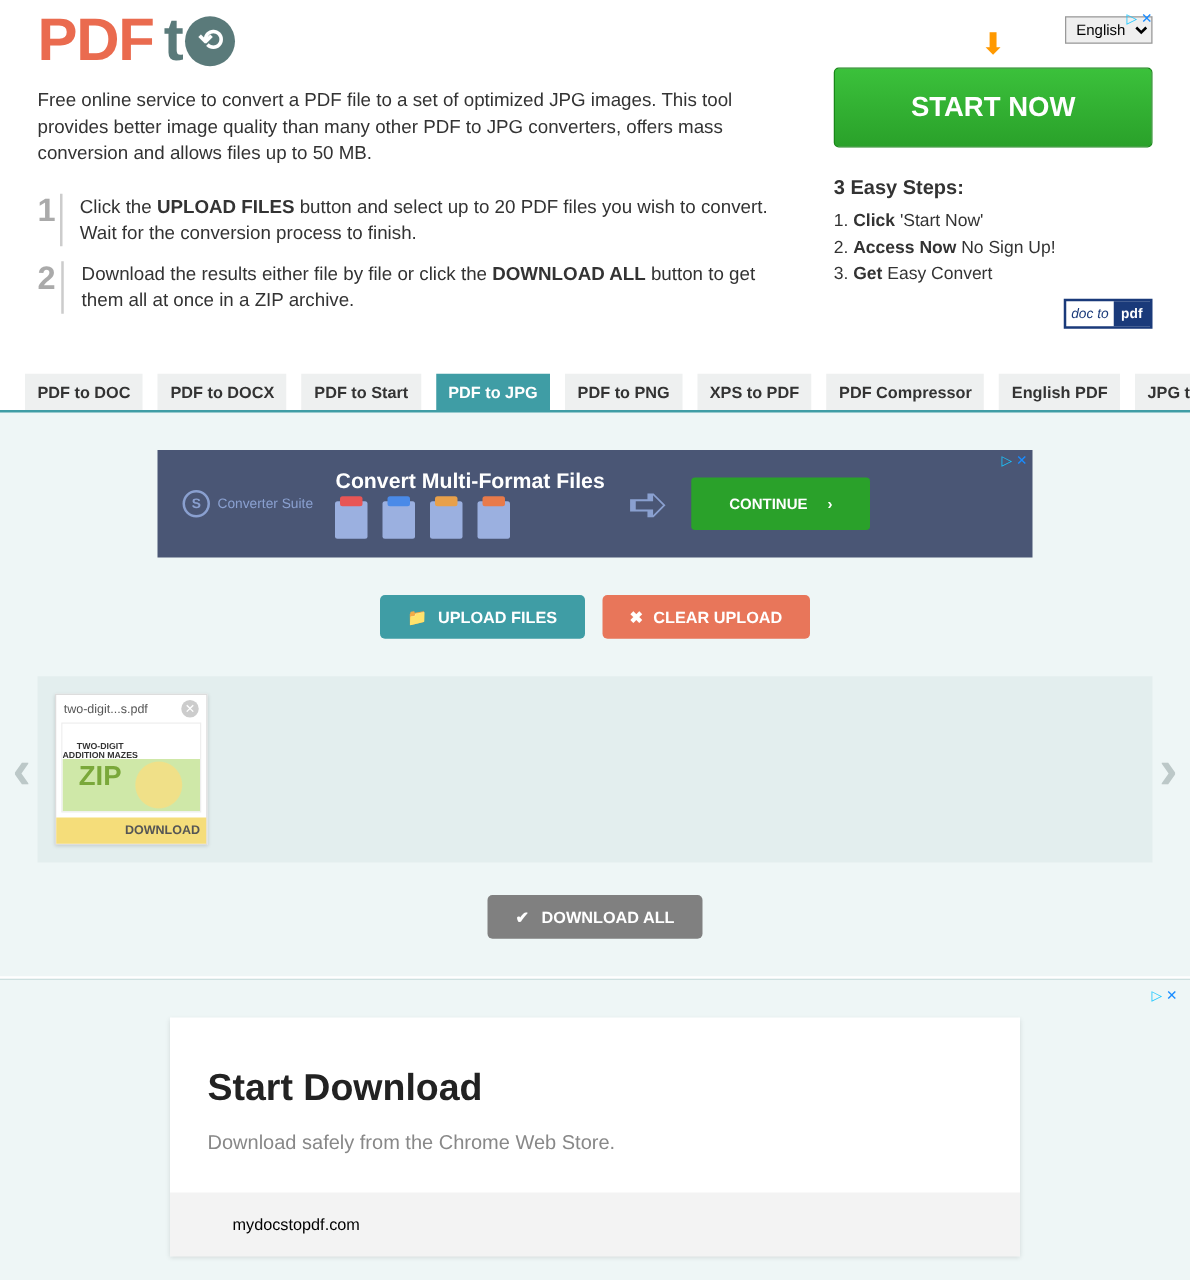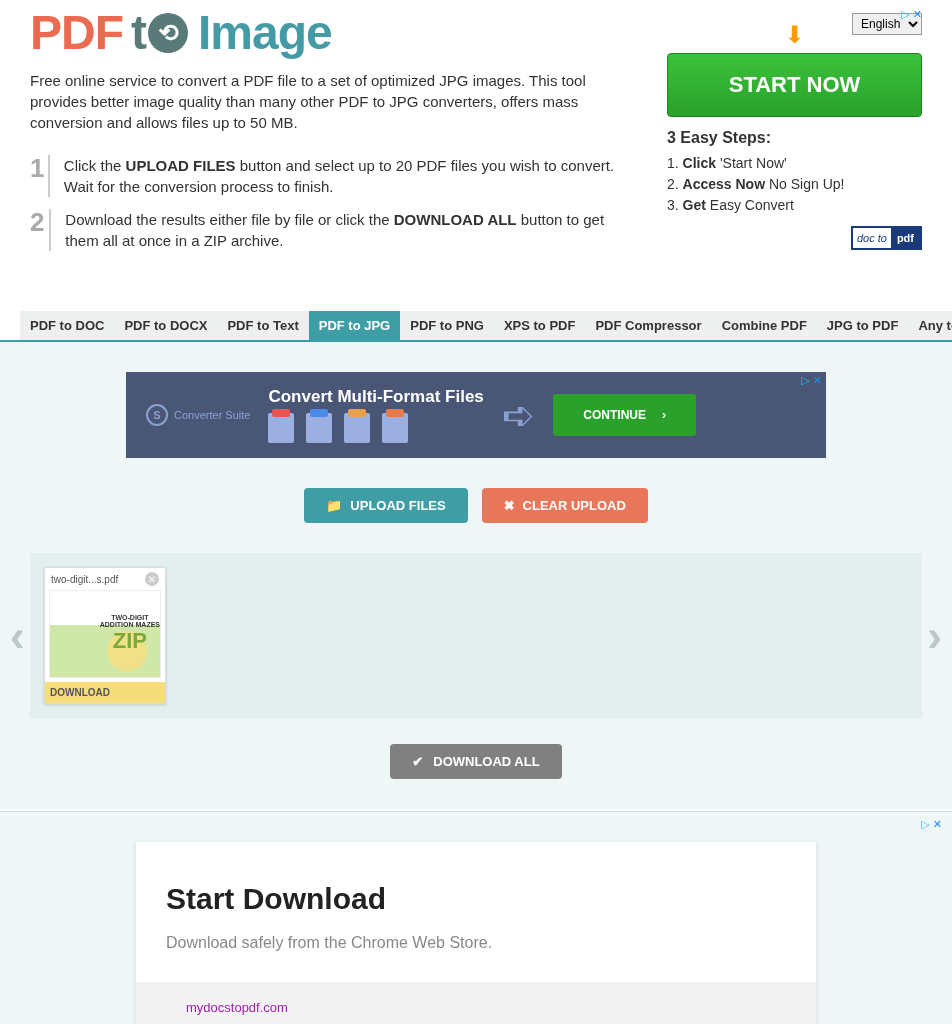--- a/index.html
+++ b/index.html
@@ -14,28 +14,28 @@
 .lang select{font-size:12px;padding:2px 4px;border:1px solid #999}
 .desc{padding:10px 30px;max-width:640px;font-size:15px;line-height:1.4}
 .steps{padding:0 30px}
 .step{display:flex;margin:12px 0;max-width:600px}
 .step-num{font-size:26px;font-weight:bold;color:#aaa;width:28px;border-right:2px solid #ccc;margin-right:14px;line-height:1}
 .step-text{font-size:15px;line-height:1.4}
 .sidebar-ad{position:absolute;top:8px;right:30px;width:255px}
 .adchoice{text-align:right;font-size:11px;color:#1a8cff}
 .adchoice .tri{color:#1ac6ff}
 .start-arrow{text-align:center;font-size:24px;color:#f90}
-.start-btn{background:linear-gradient(#3bc13b,#2aa12a);color:#fff;text-align:center;padding:18px 10px;font-size:22px;font-weight:bold;border-radius:4px;margin:4px 0 12px;border:1px solid #188818;cursor:pointer}
+.start-btn{background:linear-gradient(#3bc13b,#2aa12a);color:#fff;text-align:center;padding:18px 10px;font-size:22px;font-weight:bold;border-radius:4px;margin:4px 0 24px;border:1px solid #188818;cursor:pointer}
 .easy-h{font-weight:bold;font-size:16px;margin:6px 0}
 .easy-steps div{font-size:14px;line-height:1.5}
 .mydocs{text-align:right;margin-top:10px}
 .mydocs-badge{display:inline-flex;align-items:flex-start;border:2px solid #1a3a7a;font-size:11px}
 .mydocs-badge .l{padding:4px 4px;color:#1a3a7a;font-style:italic}
 .mydocs-badge .r{background:#1a3a7a;color:#fff;padding:4px 6px;font-weight:bold}
-.tabs{display:flex;gap:0;margin:60px 20px 0;flex-wrap:nowrap}
+.tabs{display:flex;gap:12px;margin:48px 20px 0;flex-wrap:nowrap}
 .tab{background:#eef0f0;padding:7px 10px;font-size:13px;font-weight:bold;color:#333;cursor:pointer;white-space:nowrap}
 .tab.active{background:#3f9da5;color:#fff}
 .main-area{background:#eef6f6;border-top:2px solid #3f9da5;padding:30px 0}
 .banner{width:700px;margin:0 auto 30px;position:relative}
 .banner .adchoice{position:absolute;top:2px;right:4px}
 .banner-inner{background:#4a5675;height:86px;display:flex;align-items:center;padding:0 20px;gap:18px}
 .cs-logo{display:flex;align-items:center;color:#8aa0d0;font-size:11px;gap:6px}
 .cs-logo .ico{width:22px;height:22px;border:2px solid #8aa0d0;border-radius:50%;display:flex;align-items:center;justify-content:center;font-weight:bold}
 .banner-text{color:#fff}
 .banner-text .t{font-weight:bold;font-size:17px}
@@ -52,51 +52,50 @@
 .btn{padding:10px 22px;border-radius:4px;color:#fff;font-weight:bold;font-size:13px;cursor:pointer;display:flex;align-items:center;gap:8px}
 .btn.upload{background:#3f9da5}
 .btn.clear{background:#e8765a}
 .files-strip{background:#e3eeee;margin:0 30px;padding:14px;display:flex;align-items:center;position:relative;min-height:140px}
 .nav-arrow{position:absolute;top:50%;transform:translateY(-50%);font-size:44px;color:#bcc8c8;cursor:pointer;font-weight:bold}
 .nav-arrow.left{left:-20px}
 .nav-arrow.right{right:-20px}
 .file-card{width:122px;background:#fff;border:1px solid #ddd;box-shadow:0 1px 3px rgba(0,0,0,.15)}
 .file-name-row{display:flex;align-items:center;padding:4px 6px;font-size:10px;color:#555;gap:8px}
 .close-x{margin-left:auto;width:14px;height:14px;border-radius:50%;background:#ccc;color:#fff;font-size:10px;display:flex;align-items:center;justify-content:center;cursor:pointer}
-.thumb{height:88px;margin:0 4px;background:linear-gradient(#fff,#fff);border:1px solid #eee;display:flex;flex-direction:column;align-items:flex-end;justify-content:center;font-size:7px;text-align:center;font-weight:bold;position:relative;overflow:hidden}
+.thumb{height:72px;margin:0 4px;background:linear-gradient(#fff,#fff);border:1px solid #eee;display:flex;flex-direction:column;align-items:flex-start;justify-content:center;font-size:7px;text-align:center;font-weight:bold;position:relative;overflow:hidden}
 .thumb .t1{color:#333}
 .thumb .zip{color:#7aa83a;font-size:22px;font-weight:900}
 .thumb .deco{position:absolute;inset:0;background:radial-gradient(circle at 70% 70%,#f0e088 0 20%,transparent 21%),linear-gradient(#fff 40%,#cfe8a8 40%)}
 .thumb .content{position:relative;z-index:1}
-.dl-btn{background:#f5dd7a;text-align:left;padding:5px;font-size:10px;font-weight:bold;cursor:pointer;color:#555;margin-top:4px}
+.dl-btn{background:#f5dd7a;text-align:right;padding:5px;font-size:10px;font-weight:bold;cursor:pointer;color:#555;margin-top:4px}
 .dl-all-row{text-align:center;margin:26px 0 0}
 .dl-all{display:inline-flex;align-items:center;gap:10px;background:#808080;color:#fff;padding:10px 22px;border-radius:4px;font-weight:bold;font-size:13px;cursor:pointer}
 .bottom-ad{background:#eef6f6;padding:30px;margin-top:2px;border-top:1px solid #cde0e0;position:relative}
 .bottom-ad .adchoice{position:absolute;top:6px;right:10px}
 .ad-card{width:680px;margin:0 auto;background:#fff;box-shadow:0 1px 4px rgba(0,0,0,.12)}
 .ad-card-body{padding:40px 30px 30px}
 .ad-title{font-size:30px;font-weight:bold;color:#222;margin-bottom:18px}
 .ad-sub{color:#888;font-size:16px}
 .ad-card-foot{background:#f3f3f3;padding:18px 50px;display:flex;align-items:center}
-.ad-domain{color:#a21caf;font-size:13px}
+.ad-domain{color:#000000;font-size:13px}
 .open-btn{margin-left:auto;background:#1a8cff;color:#fff;padding:10px 70px;border-radius:20px;font-weight:bold;font-size:15px;cursor:pointer}
 .container{position:relative}
 </style>
 </head>
 <body>
 
 <div class="container">
   <div class="top-row">
     <div class="logo">
       <span class="logo-pdf">PDF</span>
       <span class="logo-to">
         <span>t</span>
           <span class="swap">⟲</span>
       </span>
-      <span class="logo-image">Image</span>
     </div>
     <div class="lang">
       <select>
         <option>English</option>
       </select>
     </div>
   </div>
 
   <div class="desc">Free online service to convert a PDF file to a set of optimized JPG images. This tool provides better image quality than many other PDF to JPG converters, offers mass conversion and allows files up to 50 MB.</div>
 
@@ -125,26 +124,26 @@
       <span class="mydocs-badge">
           <span class="l">doc to</span>
           <span class="r">pdf</span>
         </span>
     </div>
   </div>
 
   <div class="tabs">
     <div class="tab">PDF to DOC</div>
     <div class="tab">PDF to DOCX</div>
-    <div class="tab">PDF to Text</div>
+    <div class="tab">PDF to Start</div>
     <div class="tab active">PDF to JPG</div>
     <div class="tab">PDF to PNG</div>
     <div class="tab">XPS to PDF</div>
     <div class="tab">PDF Compressor</div>
-    <div class="tab">Combine PDF</div>
+    <div class="tab">English PDF</div>
     <div class="tab">JPG to PDF</div>
     <div class="tab">Any to PDF</div>
   </div>
 
   <div class="main-area">
     <div class="banner">
       <div class="adchoice"><span class="tri">▷</span> ✕</div>
       <div class="banner-inner">
         <div class="cs-logo">
             <span class="ico">S</span>

